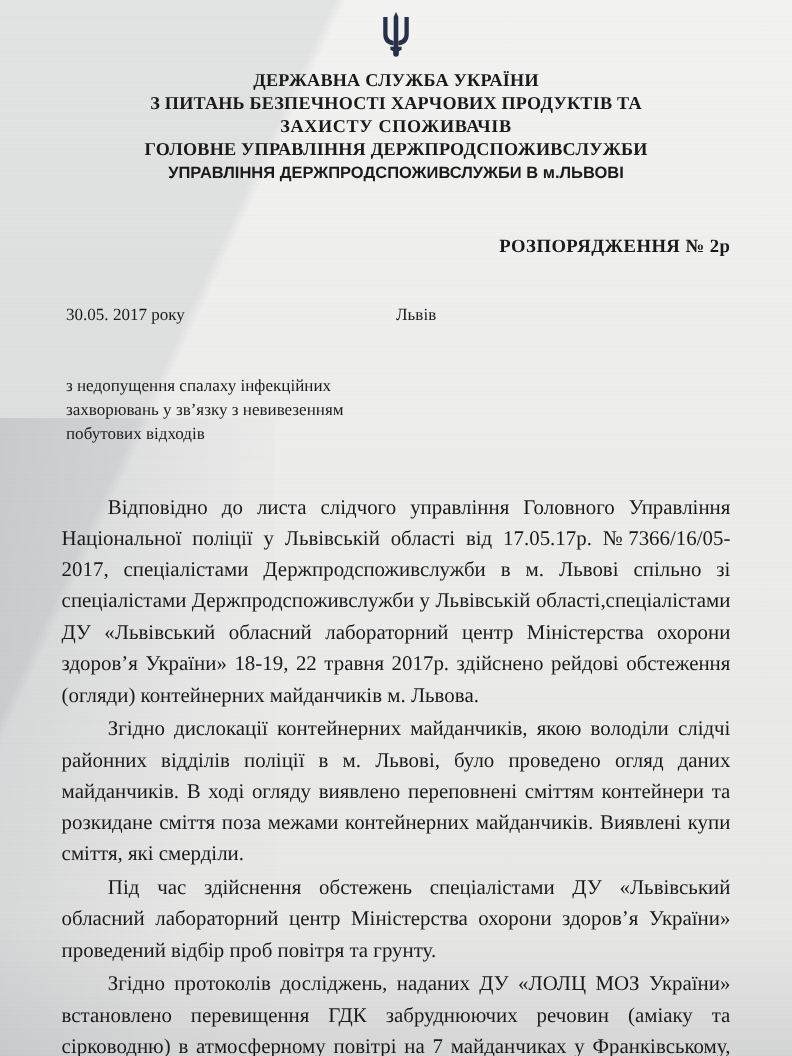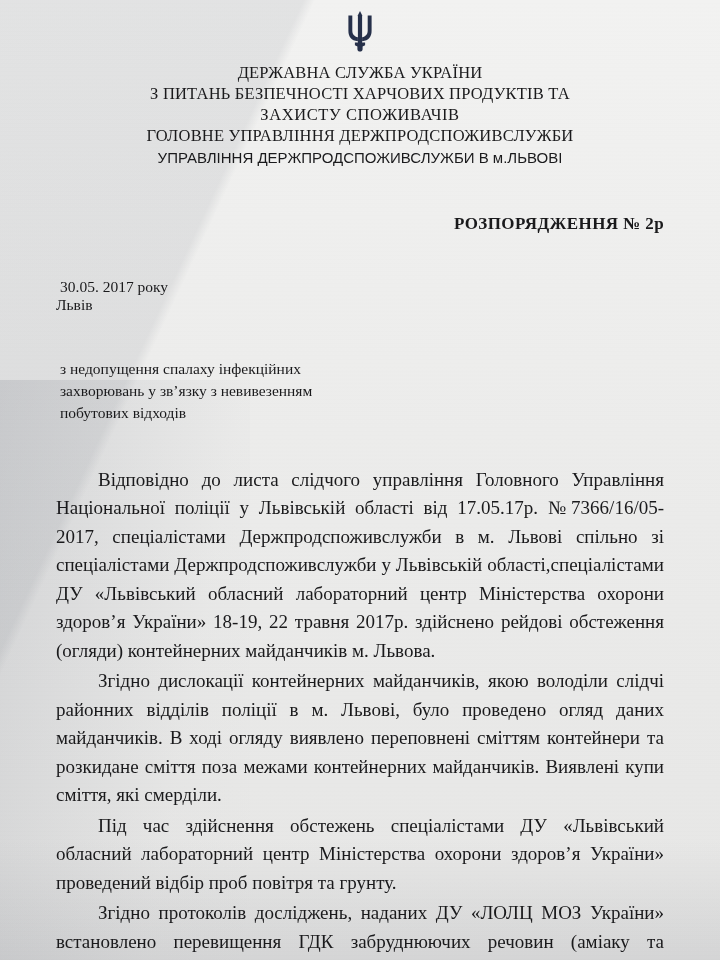--- a/index.html
+++ b/index.html
@@ -51,42 +51,41 @@
     color: #25304a;
   }
   .header {
     text-align: center;
     line-height: 1.28;
     font-size: 16.5px;
     letter-spacing: 0.2px;
   }
   .header .ln {
     display: block;
-    font-weight: 400;
+    font-weight: 700;
     white-space: nowrap;
   }
   .header .ln.l3 { letter-spacing: 0.6px; }
   .header .ln.l5 {
     font-family: "Liberation Sans", sans-serif;
     font-size: 15px;
     letter-spacing: 0;
     margin-top: 2px;
   }
   .order-title {
     text-align: right;
     font-weight: 700;
     font-size: 17px;
     margin-top: 46px;
     letter-spacing: 0.4px;
   }
   .datebar {
     margin-top: 44px;
     display: flex;
     font-size: 15.5px;
-    flex-direction: column;
   }
   .datebar .date { width: 300px; padding-left: 4px; }
   .datebar .city { }
   .subject {
     margin-top: 44px;
     padding-left: 4px;
     font-size: 15.5px;
     line-height: 1.42;
   }
   .subject div { white-space: nowrap; }

